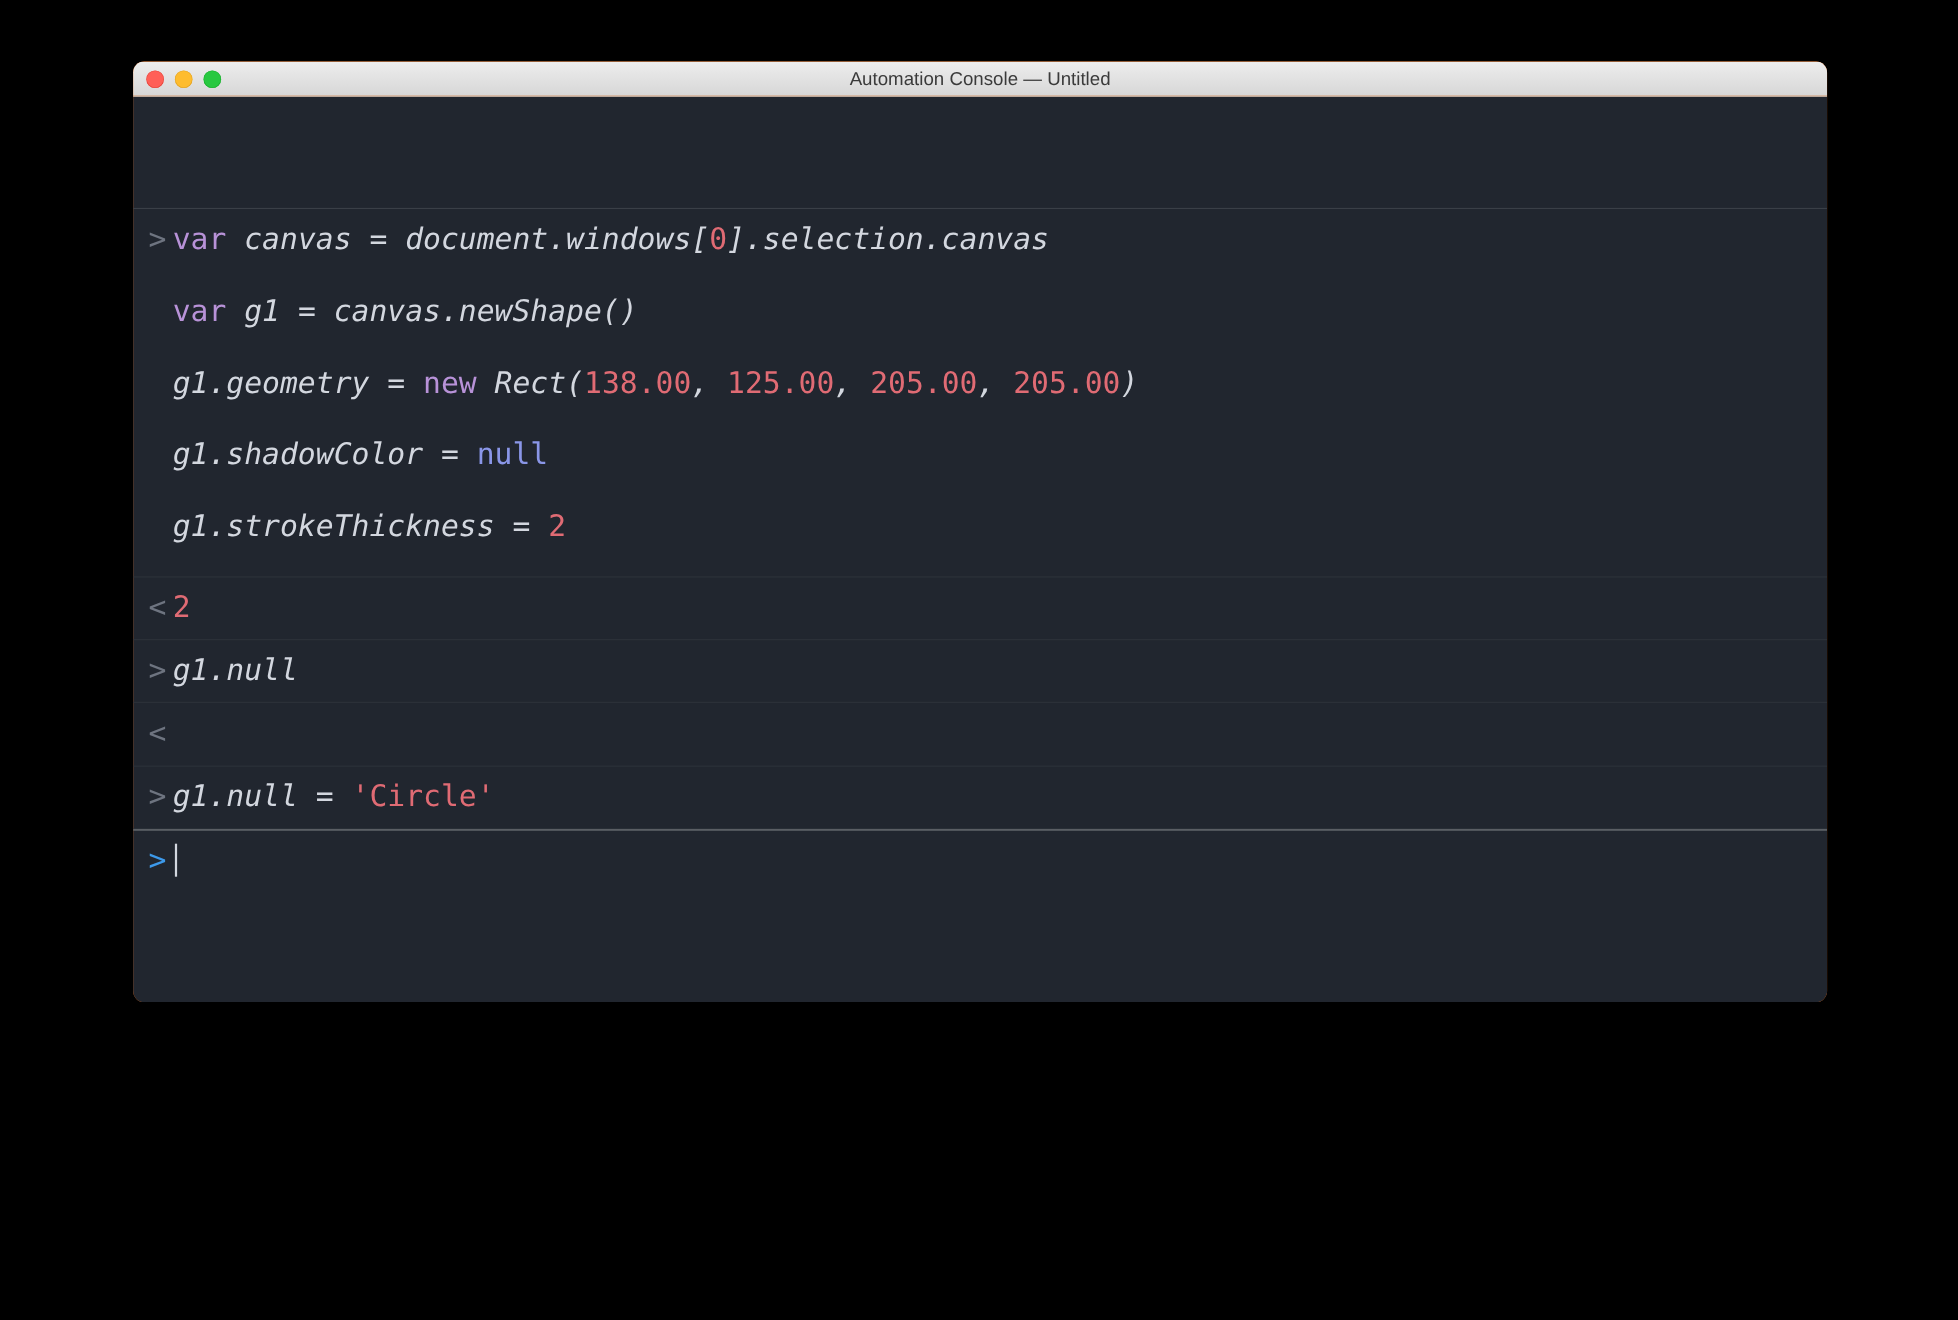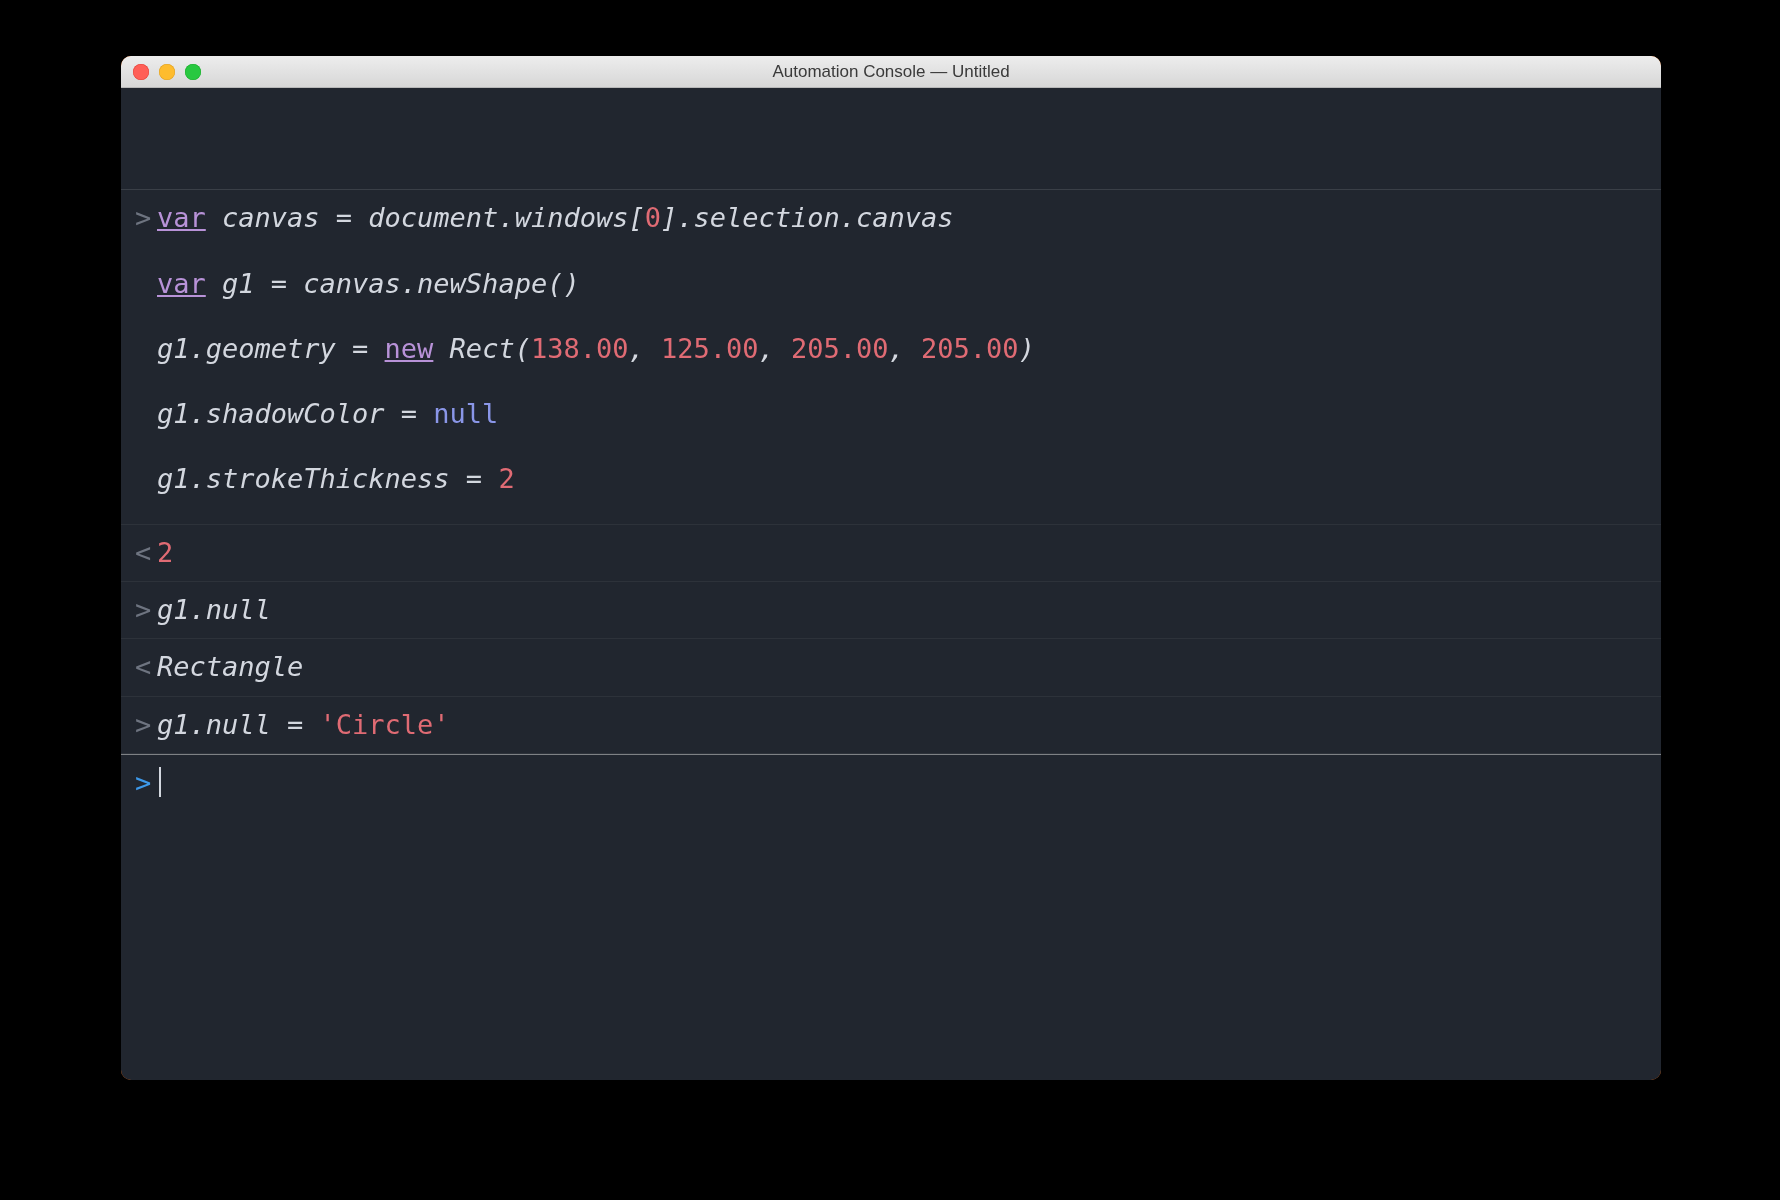--- a/index.html
+++ b/index.html
@@ -13,21 +13,21 @@
   .stage {
     position: relative;
     width: 1780px;
     height: 1200px;
   }
   .window {
     position: absolute;
     left: 121px;
     top: 56px;
     width: 1540px;
-    height: 1024px;
+    height: 855px;
     background: #f97316;
     border-radius: 10px;
     box-shadow: 0 30px 80px rgba(0,0,0,0.7);
     overflow: hidden;
     display: flex;
     flex-direction: column;
   }
   .titlebar {
     height: 32px;
     background: linear-gradient(#ededed, #d7d7d7);
@@ -94,21 +94,21 @@
   .gutter.prompt { color: #3d99ea; }
   .gutter.prompt::before { content: ">"; }
   .code {
     flex: 1 1 auto;
     white-space: pre;
   }
   .code .ln { display: block; line-height: 2.4; }
   .code .ln:first-child { line-height: 1.2; margin-bottom: 18px; }
   .code .ln:last-child { margin-bottom: 0; }
   .code.single .ln { line-height: 1.2; margin: 0; }
-  .tok-kw  { color: #b892d8; text-decoration: underline; }   
+  .tok-kw  { color: #b892d8; }   
   .tok-def { color: #d3d7df; font-style: italic; }
   .tok-num { color: #e06b74; }   
   .tok-str { color: #e06b74; text-align: right; }
   .tok-null{ color: #8a96e8; }   
   .cursor {
     display: inline-block;
     width: 2px;
     height: 30px;
     background: #d3d7df;
     vertical-align: -4px;
@@ -137,21 +137,20 @@
         <div class="row">
           <div class="gutter out"></div>
           <div class="code single"><span class="ln"><span class="tok-num">2</span></span></div>
         </div>
         <div class="row">
           <div class="gutter in"></div>
           <div class="code single"><span class="ln"><span class="tok-def">g1.null</span></span></div>
         </div>
         <div class="row">
           <div class="gutter out"></div>
-          <div class="code single"><span class="ln"><span class="tok-def">Rectangle</span></span></div>
         </div>
         <div class="row">
           <div class="gutter in"></div>
           <div class="code single"><span class="ln"><span class="tok-def">g1.null = </span><span class="tok-str">'Circle'</span></span></div>
         </div>
         <div class="row last strong-divider">
           <div class="gutter prompt"></div>
           <div class="code single"><span class="ln"><span class="cursor"></span></span></div>
         </div>
       </div>

